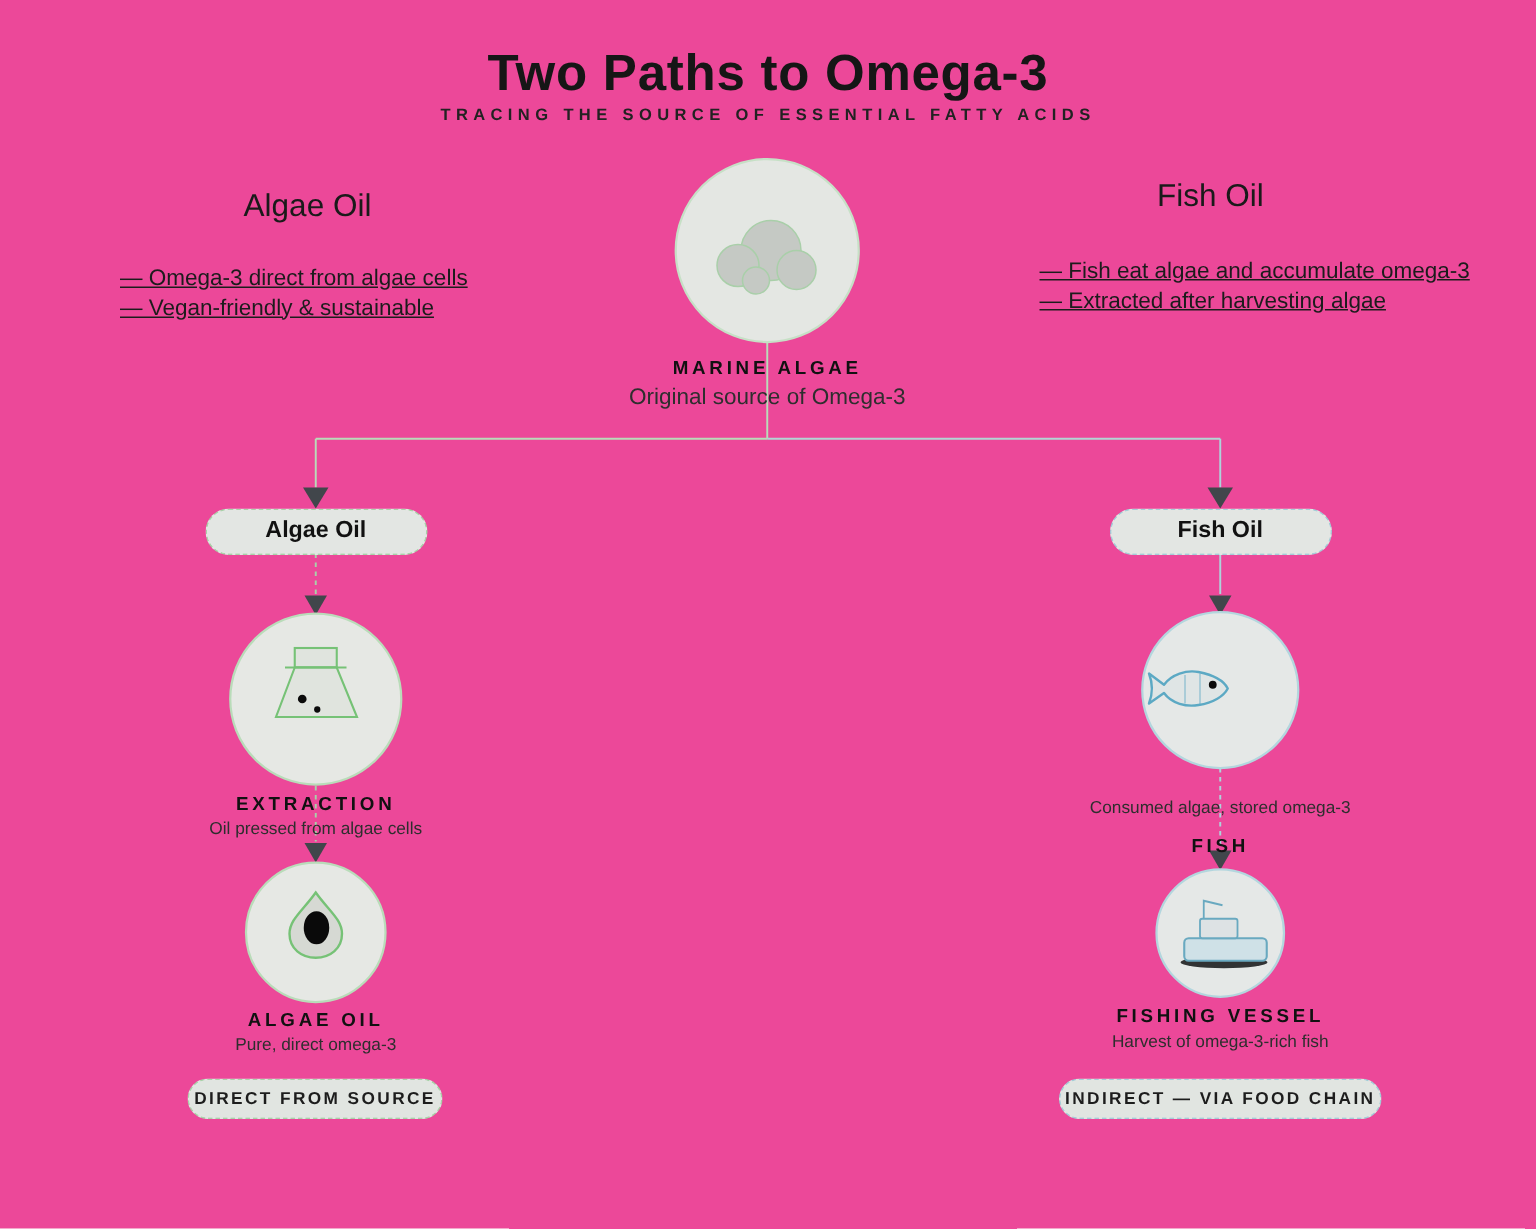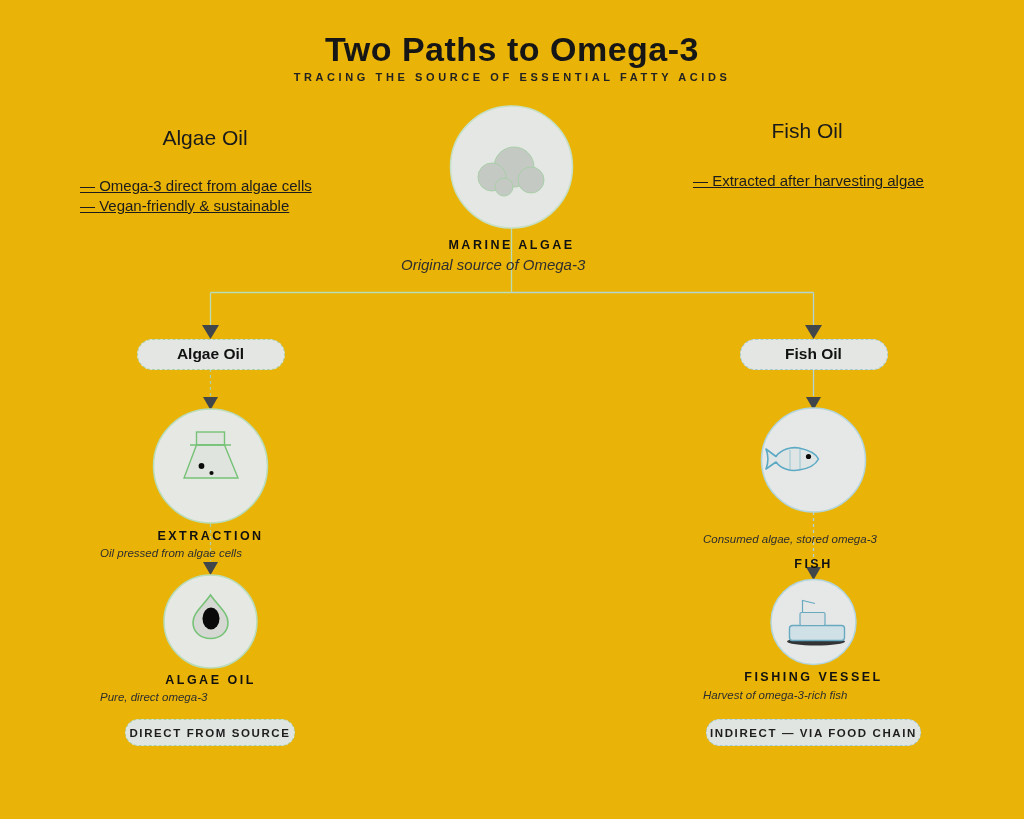--- a/index.html
+++ b/index.html
@@ -1,19 +1,19 @@
 <!DOCTYPE html>
 <html><head>
 <meta charset="utf-8">
 <style>
   * { margin:0; padding:0; box-sizing:border-box; }
   html,body { background:#faf8f3; }
   #canvas {
     position:relative; width:1024px; height:819px;
-    background:#eab308; overflow:hidden;
+    background:#ec4899; overflow:hidden;
     font-family:"Liberation Sans", sans-serif; color:#141414;
   }
   .abs { position:absolute; }
   .title {
     top:30px; left:0; width:1024px; text-align:center;
     font-size:34px; font-weight:700; letter-spacing:0.5px; color:#161616;
   }
   .subtitle {
     top:71px; left:0; width:1024px; text-align:center;
     font-size:11px; font-weight:700; letter-spacing:3.6px; color:#222;
@@ -25,21 +25,21 @@
   .heading-right { top:119px; left:682px; width:250px; }
   .bullets { font-size:15px; line-height:19.5px; color:#1c1c1c;text-decoration:underline; }
   .bullets-left  { top:176px; left:80px;  width:330px; }
   .bullets-right { top:171px; left:693px; width:290px; }
   .bullet { padding-left:19px; text-indent:-19px; }
   .node-label {
     font-size:12.5px; font-weight:700; letter-spacing:2.5px;
     text-align:center; color:#111;
   }
   .node-caption {
-    font-style:italic; font-size:11.5px; text-align:left; color:#2e2e2e;
+    font-size:11.5px; text-align:center; color:#2e2e2e;
   }
   .center-caption { font-size:15px; }
   .branch-pill {
     width:148px; height:31px; border-radius:16px;
     background:#e3e6e3; display:flex; align-items:center; justify-content:center;
     font-size:15.5px; font-weight:700; color:#111;
   }
   .pill-green { border:1px dashed #a9d2a9; }
   .pill-blue  { border:1px dashed #a4cdd8; }
   .outcome-pill {
@@ -131,20 +131,21 @@
   <div class="abs subtitle">TRACING THE SOURCE OF ESSENTIAL FATTY ACIDS</div>
 
   <div class="abs col-heading heading-left">Algae Oil</div>
   <div class="abs bullets bullets-left">
     <div class="bullet">— Omega-3 direct from algae cells</div>
     <div class="bullet">— Vegan-friendly &amp; sustainable</div>
   </div>
 
   <div class="abs col-heading heading-right">Fish Oil</div>
   <div class="abs bullets bullets-right">
+    <div class="bullet">— Fish eat algae and accumulate omega-3</div>
     <div class="bullet">— Extracted after harvesting algae</div>
   </div>
 
   <div class="abs node-label" style="top:238px; left:411px; width:201px;">MARINE ALGAE</div>
   <div class="abs node-caption center-caption" style="top:256px; left:401px; width:221px;">Original source of Omega-3</div>
 
   <div class="abs branch-pill pill-green" style="top:338.5px; left:136.5px;">Algae Oil</div>
   <div class="abs branch-pill pill-blue" style="top:338.5px; left:739.5px;">Fish Oil</div>
 
   <div class="abs node-label" style="top:529px; left:110px; width:201px;">EXTRACTION</div>

